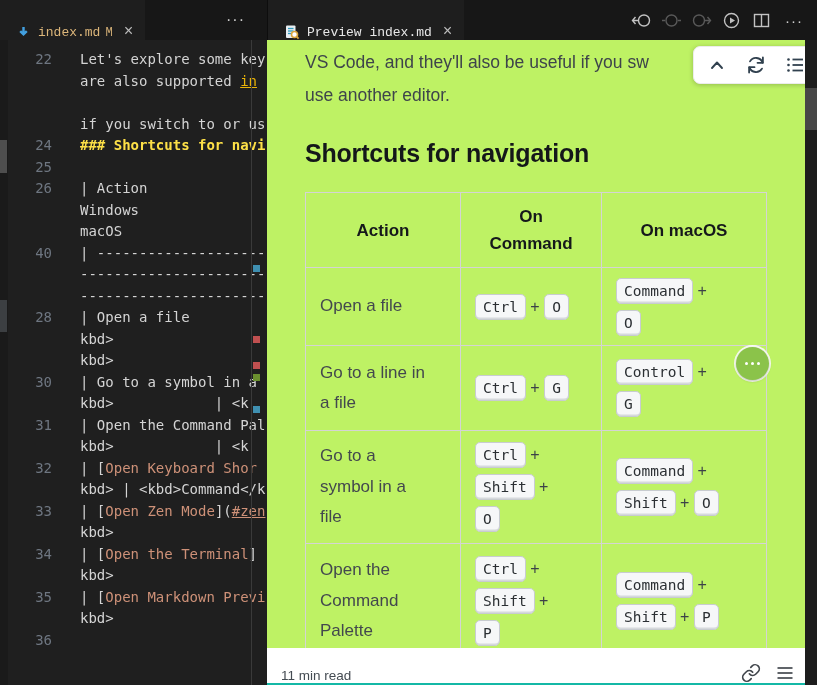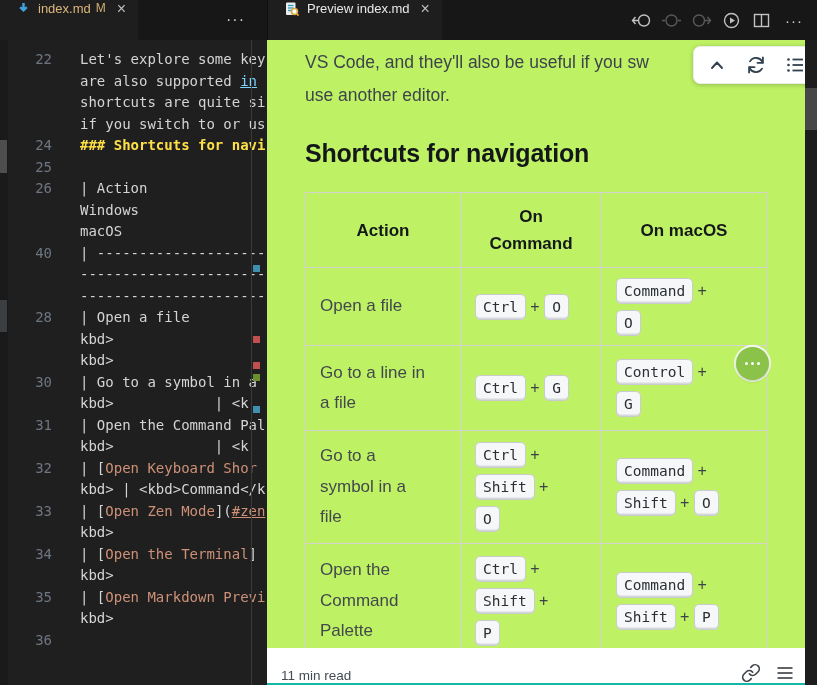--- a/index.html
+++ b/index.html
@@ -4,42 +4,42 @@
 <style>
   * { margin:0; padding:0; box-sizing:border-box; }
   body { font-family:"Liberation Sans", sans-serif; background:#101010; }
   .screen { position:relative; width:817px; height:685px; overflow:hidden; background:#1f1f1f; }
 
   
   .tabbar { position:absolute; left:0; top:0; width:817px; height:40px; background:#171717; display:flex; }
   .tabgroup { display:flex; align-items:center; height:40px; }
   .g1 { width:267px; }
   .g2 { width:550px; border-left:1px solid #0d0d0d; }
-  .tab { height:40px; display:flex; align-items:flex-start; gap:7px; padding:1px 12px 0 16px; background:#1e1e1e; }
+  .tab { height:40px; display:flex; align-items:flex-end; gap:7px; padding:1px 12px 0 16px; background:#1e1e1e;font-family:Liberation Mono, monospace; }
   .tab-label { font-size:13px; color:#e8e8e8; }
   .tab1 .tab-label { color:#dcb67a; }
   .tab-badge { font-size:12px; color:#dcb67a; opacity:.95; margin-left:-2px; }
   .tab-close { font-size:16px; color:#bdbdbd; line-height:16px; margin-left:4px; cursor:pointer; }
   .more-dots { margin-left:auto; padding-right:22px; color:#cccccc; font-size:16px; letter-spacing:1px; cursor:pointer; }
   .navicons { margin-left:auto; display:flex; align-items:center; gap:9px; padding-right:14px; }
   .navicons .nicon { width:21px; height:21px; display:flex; align-items:center; justify-content:center; cursor:pointer; }
   .nav-more { color:#cfcfcf; font-size:15px; letter-spacing:1px; cursor:pointer; padding-left:4px; }
 
   
   .editor-pane { position:absolute; left:0; top:40px; width:267px; height:645px; background:#1f1f1f; overflow:hidden; }
   .left-strip { position:absolute; left:0; top:0; width:8px; height:100%; background:#1a1a1a; }
   .strip-block { position:absolute; left:0; width:7px; }
   .sb1 { top:100px; height:33px; background:#4e4e4e; }
   .sb2 { top:260px; height:32px; background:#3c3f42; }
   .editor-lines { position:absolute; left:0; top:9px; width:267px; font-family:"DejaVu Sans Mono", monospace; font-size:14px; }
   .code-row { display:flex; height:21.5px; line-height:21.5px; white-space:pre; }
   .line-num { width:52px; text-align:right; color:#6e7681; flex:0 0 52px; }
   .line-text { padding-left:28px; white-space:pre; color:#d4d4d4; }
   .seg-plain { color:#d4d4d4; }
-  .seg-plain-u { color:#7dd3fc; text-decoration:underline; }
+  .seg-plain-u { color:#eab308; text-decoration:underline; }
   .seg-heading { color:#fde047; font-weight:bold; }
   .seg-link { color:#ce9178; }
   .seg-url { color:#ce9178; text-decoration:underline; }
   .ruler-line { position:absolute; left:251px; top:0; width:1px; height:100%; background:#3a3a3a; }
   .overview-ruler { position:absolute; left:252px; top:0; width:15px; height:100%; }
   .deco { position:absolute; left:1px; width:7px; height:7px; }
 
   
   .preview-pane { position:absolute; left:267px; top:40px; width:568px; height:645px; background:#bef264; overflow:hidden; border-bottom:2px solid #14b8a6; }
   .pv-text { margin:6px 40px 0 38px; font-size:17.5px; line-height:33px; color:#3e444b; white-space:nowrap; }
@@ -140,21 +140,21 @@
   </div>
 
   <div class="editor-pane">
     <div class="left-strip">
       <div class="strip-block sb1"></div>
       <div class="strip-block sb2"></div>
     </div>
     <div class="editor-lines">
         <div class="code-row"><span class="line-num">22</span><span class="line-text"><span class="seg-plain">Let's explore some key</span></span></div>
         <div class="code-row"><span class="line-num"></span><span class="line-text"><span class="seg-plain">are also supported </span><span class="seg-plain-u">in</span></span></div>
-        <div class="code-row"><span class="line-num"></span><span class="line-text"><span class="seg-plain">shortcuts are quite si</span></span></div>
+        <div class="code-row"><span class="line-num"></span></div>
         <div class="code-row"><span class="line-num"></span><span class="line-text"><span class="seg-plain">if you switch to or us</span></span></div>
         <div class="code-row"><span class="line-num">24</span><span class="line-text"><span class="seg-heading">### Shortcuts for navi</span></span></div>
         <div class="code-row"><span class="line-num">25</span><span class="line-text"></span></div>
         <div class="code-row"><span class="line-num">26</span><span class="line-text"><span class="seg-plain">| Action</span></span></div>
         <div class="code-row"><span class="line-num"></span><span class="line-text"><span class="seg-plain">Windows</span></span></div>
         <div class="code-row"><span class="line-num"></span><span class="line-text"><span class="seg-plain">macOS</span></span></div>
         <div class="code-row"><span class="line-num">40</span><span class="line-text"><span class="seg-plain">| ---------------------</span></span></div>
         <div class="code-row"><span class="line-num"></span><span class="line-text"><span class="seg-plain">-----------------------</span></span></div>
         <div class="code-row"><span class="line-num"></span><span class="line-text"><span class="seg-plain">-----------------------</span></span></div>
         <div class="code-row"><span class="line-num">28</span><span class="line-text"><span class="seg-plain">| Open a file</span></span></div>

